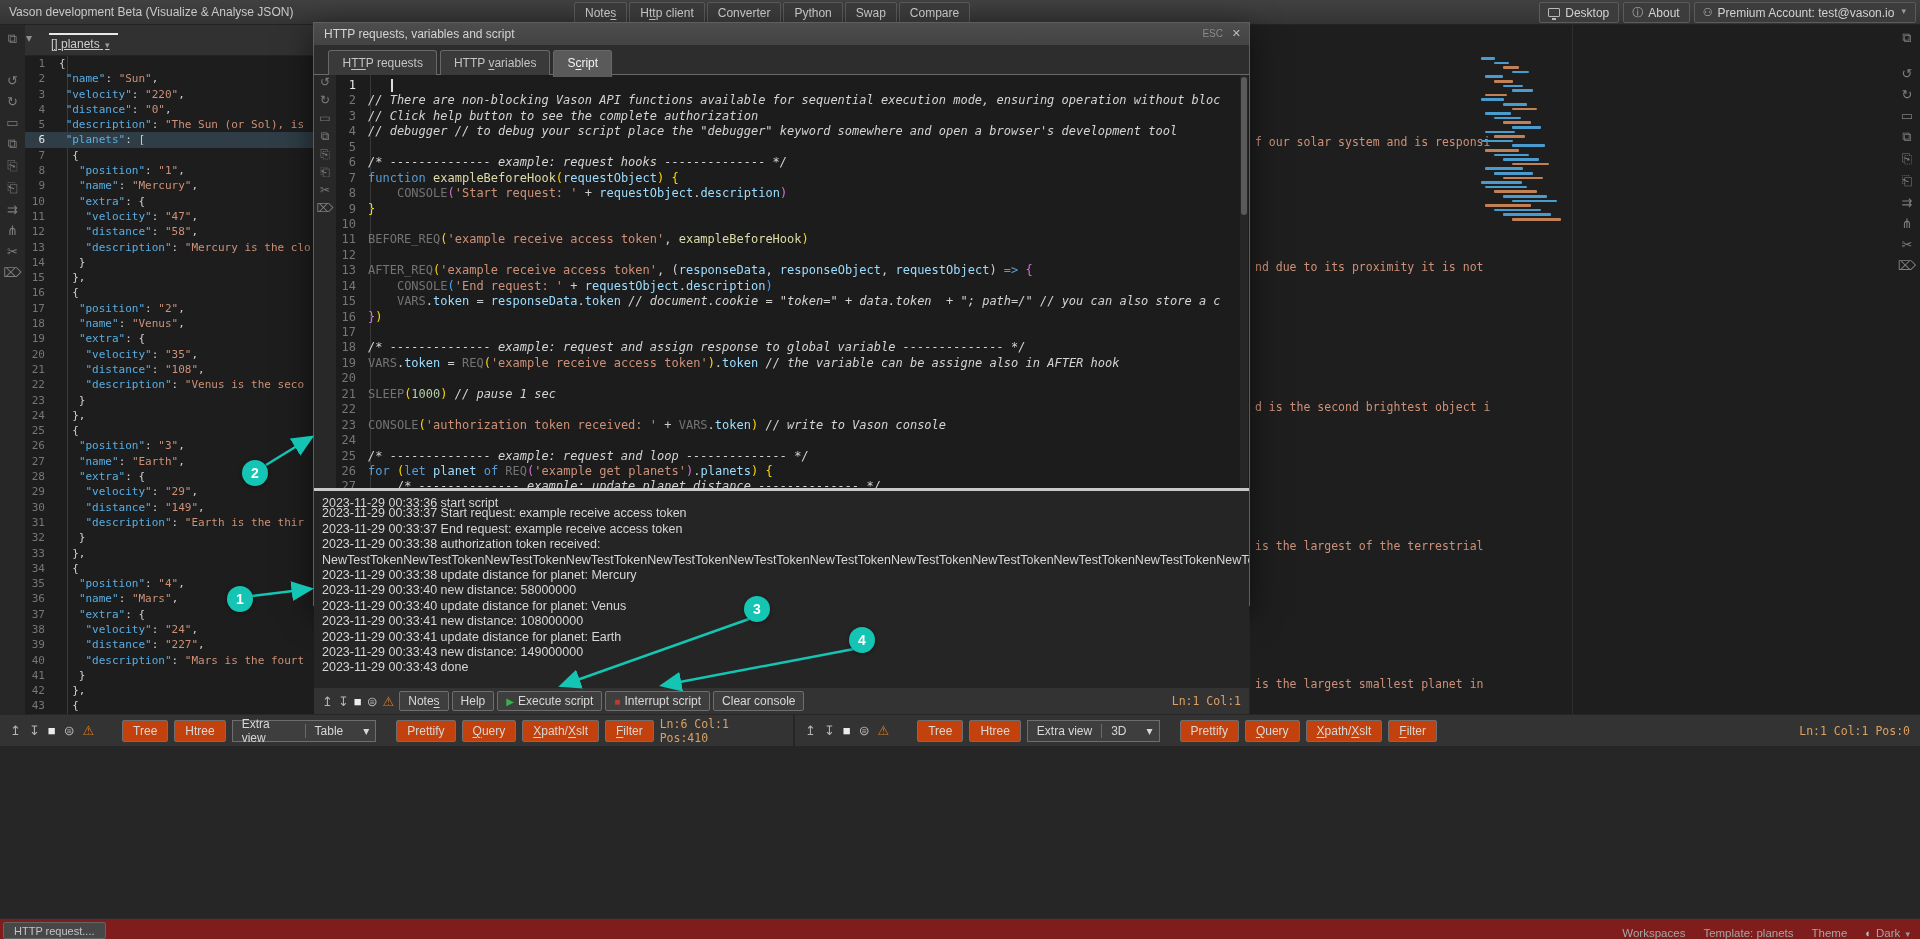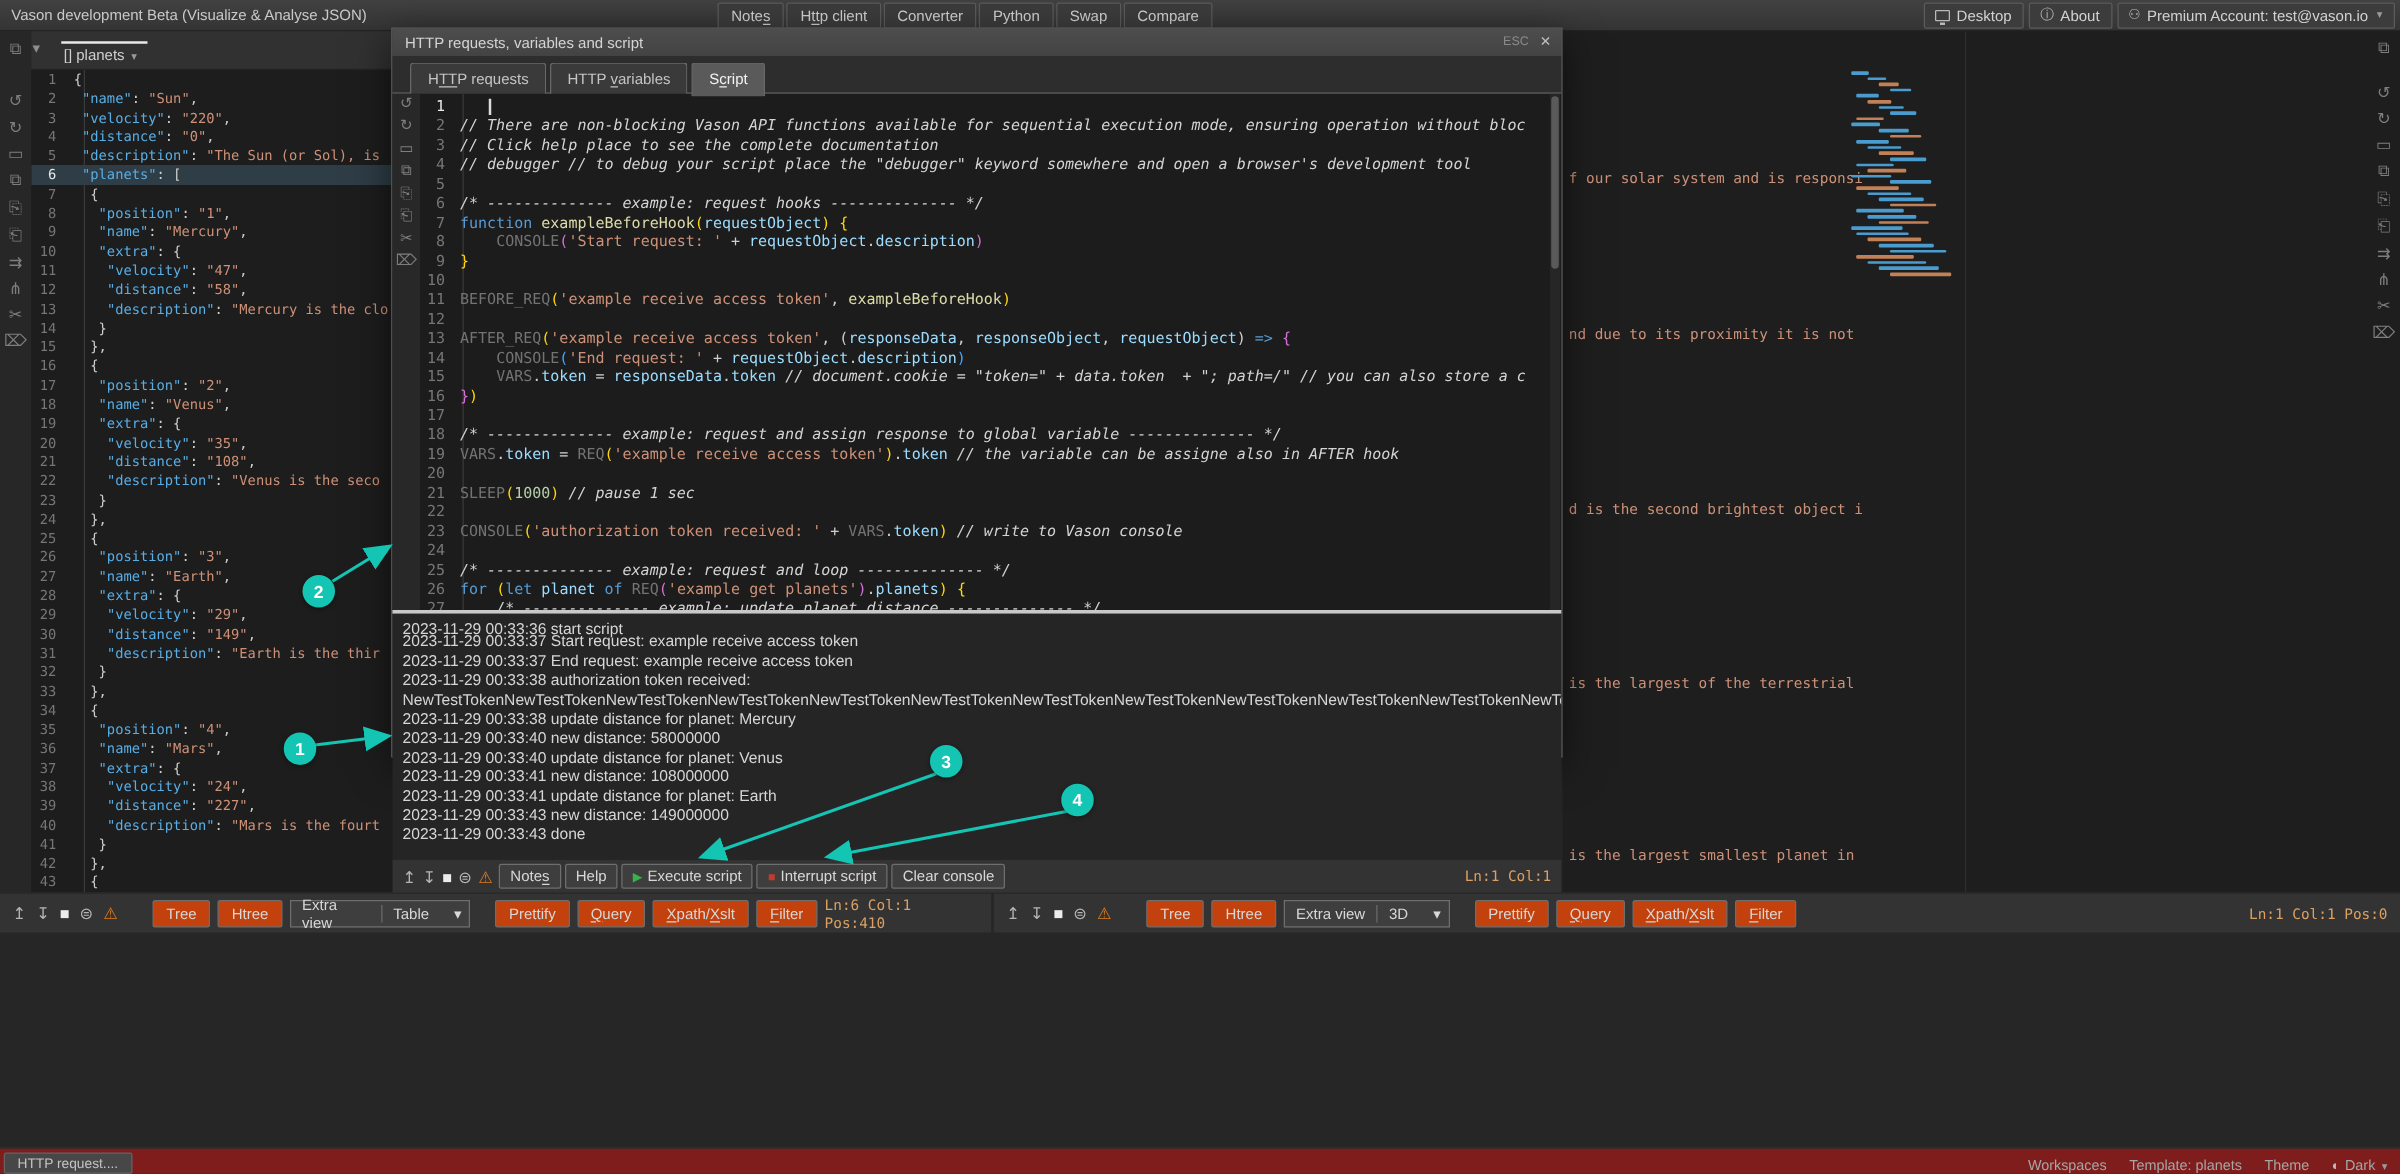--- a/index.html
+++ b/index.html
@@ -18,21 +18,21 @@
   .mini-ico{color:#b9b9b9;font-size:11px;line-height:13px;}
   .monitor-ico{display:inline-block;width:12px;height:9px;border:1px solid #b9b9b9;border-radius:1px;position:relative;top:2px;}
   .monitor-ico:after{content:"";position:absolute;left:3px;top:9px;width:4px;height:2px;background:#b9b9b9;}
   .caret{color:#9a9a9a;font-size:9px;margin-left:2px;}
   u{text-decoration:underline;text-underline-offset:2px;}
   
   #left-strip{position:absolute;left:0;top:25px;width:25px;height:689px;background:#272727;}
   .strip-ico{width:25px;text-align:center;color:#7e7e7e;font-size:13px;margin-bottom:6px;}
   #left-header{position:absolute;left:25px;top:25px;width:290px;height:31px;background:#313131;
     border-bottom:1px solid #242424;color:#cfcfcf;font-size:12px;}
-  #breadcrumb{position:absolute;left:24px;top:8px;border-top:2px solid #e8e8e8;padding:2px 8px 0 2px;}
+  #breadcrumb{position:absolute;left:24px;top:8px;border-top:2px solid #e8e8e8;padding:2px 8px 0 2px;text-decoration:underline;}
   #left-editor{position:absolute;left:25px;top:56px;width:290px;height:658px;background:#1d1d1d;overflow:hidden;}
   .code-line{position:relative;white-space:pre;font-family:"DejaVu Sans Mono",monospace;}
   #left-editor .code-line{height:15.3px;font-size:11px;line-height:15.3px;}
   .gutter-num{display:inline-block;text-align:right;color:#767676;}
   #left-editor .gutter-num{width:34px;padding-right:14px;}
   #left-editor .gutter-divider{position:absolute;left:42px;top:0;width:1px;height:658px;background:#3a3a3a;}
   .cur-line{background:#2e3d46;}
   .cur-line .gutter-num{color:#e8e8e8;}
   
   .tk-p{color:#cfcfcf}.tk-k{color:#58aee6}.tk-s{color:#ce9178}.tk-kw{color:#569cd6}
@@ -283,21 +283,21 @@
         <div class="strip-ico">⧉</div>
         <div class="strip-ico">⎘</div>
         <div class="strip-ico">⎗</div>
         <div class="strip-ico">✂</div>
         <div class="strip-ico">⌦</div>
       </div>
     <div class="gutter-divider"></div>
     <div id="script-lines">
         <div class="code-line"><span class="gutter-num" style="color: rgb(232, 232, 232);">1</span></div>
         <div class="code-line"><span class="gutter-num">2</span><span class="tk-cm">// There are non-blocking Vason API functions available for sequential execution mode, ensuring operation without bloc</span></div>
-        <div class="code-line"><span class="gutter-num">3</span><span class="tk-cm">// Click help place to see the complete documentation</span></div>
+        <div class="code-line"><span class="gutter-num">3</span><span class="tk-cm">// Click help button to see the complete authorization</span></div>
         <div class="code-line"><span class="gutter-num">4</span><span class="tk-cm">// debugger // to debug your script place the "debugger" keyword somewhere and open a browser's development tool</span></div>
         <div class="code-line"><span class="gutter-num">5</span></div>
         <div class="code-line"><span class="gutter-num">6</span><span class="tk-cm">/* -------------- example: request hooks -------------- */</span></div>
         <div class="code-line"><span class="gutter-num">7</span><span class="tk-kw">function</span><span class="tk-p"> </span><span class="tk-fn">exampleBeforeHook</span><span class="tk-b1">(</span><span class="tk-id">requestObject</span><span class="tk-b1">)</span><span class="tk-p"> </span><span class="tk-b1">{</span></div>
         <div class="code-line"><span class="gutter-num">8</span><span class="tk-p">    </span><span class="tk-api">CONSOLE</span><span class="tk-b2">(</span><span class="tk-s">'Start request: '</span><span class="tk-p"> + </span><span class="tk-id">requestObject</span><span class="tk-p">.</span><span class="tk-id">description</span><span class="tk-b2">)</span></div>
         <div class="code-line"><span class="gutter-num">9</span><span class="tk-b1">}</span></div>
         <div class="code-line"><span class="gutter-num">10</span></div>
         <div class="code-line"><span class="gutter-num">11</span><span class="tk-api">BEFORE_REQ</span><span class="tk-b1">(</span><span class="tk-s">'example receive access token'</span><span class="tk-p">, </span><span class="tk-fn">exampleBeforeHook</span><span class="tk-b1">)</span></div>
         <div class="code-line"><span class="gutter-num">12</span></div>
         <div class="code-line"><span class="gutter-num">13</span><span class="tk-api">AFTER_REQ</span><span class="tk-b1">(</span><span class="tk-s">'example receive access token'</span><span class="tk-p">, (</span><span class="tk-id">responseData</span><span class="tk-p">, </span><span class="tk-id">responseObject</span><span class="tk-p">, </span><span class="tk-id">requestObject</span><span class="tk-p">) </span><span class="tk-kw">=&gt;</span><span class="tk-p"> </span><span class="tk-b2">{</span></div>

